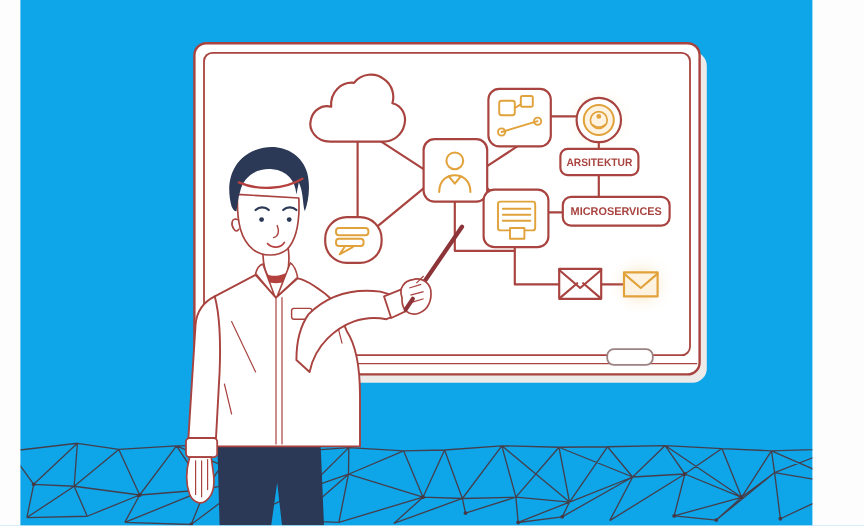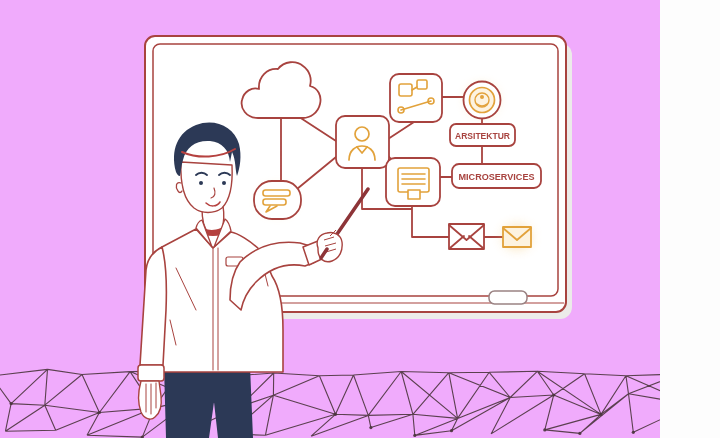--- a/index.html
+++ b/index.html
@@ -1,17 +1,17 @@
 <!DOCTYPE html>
 <html><head>
 <meta charset="utf-8">
 <style>
   html,body{margin:0;padding:0;background:#fdfdfd;}
-  .scene{position:relative;width:660px;height:438px;overflow:hidden;background:#f0abfc;
-         font-family:"Liberation Sans",sans-serif;}
+  .scene{position:relative;width:660px;height:438px;overflow:hidden;background:#0ea5e9;
+         font-family:"Liberation Sans",sans-serif;margin-left:17px;}
   svg{position:absolute;left:0;top:0;}
   text.box-label{font-family:"Liberation Sans",sans-serif;font-weight:700;fill:#a8433f;}
 </style>
 </head>
 <body>
 
 <div class="scene">
 <svg id="scene" width="720" height="438" viewBox="0 0 720 438">
   <defs>
     <filter id="soft" x="-80%" y="-80%" width="260%" height="260%">

